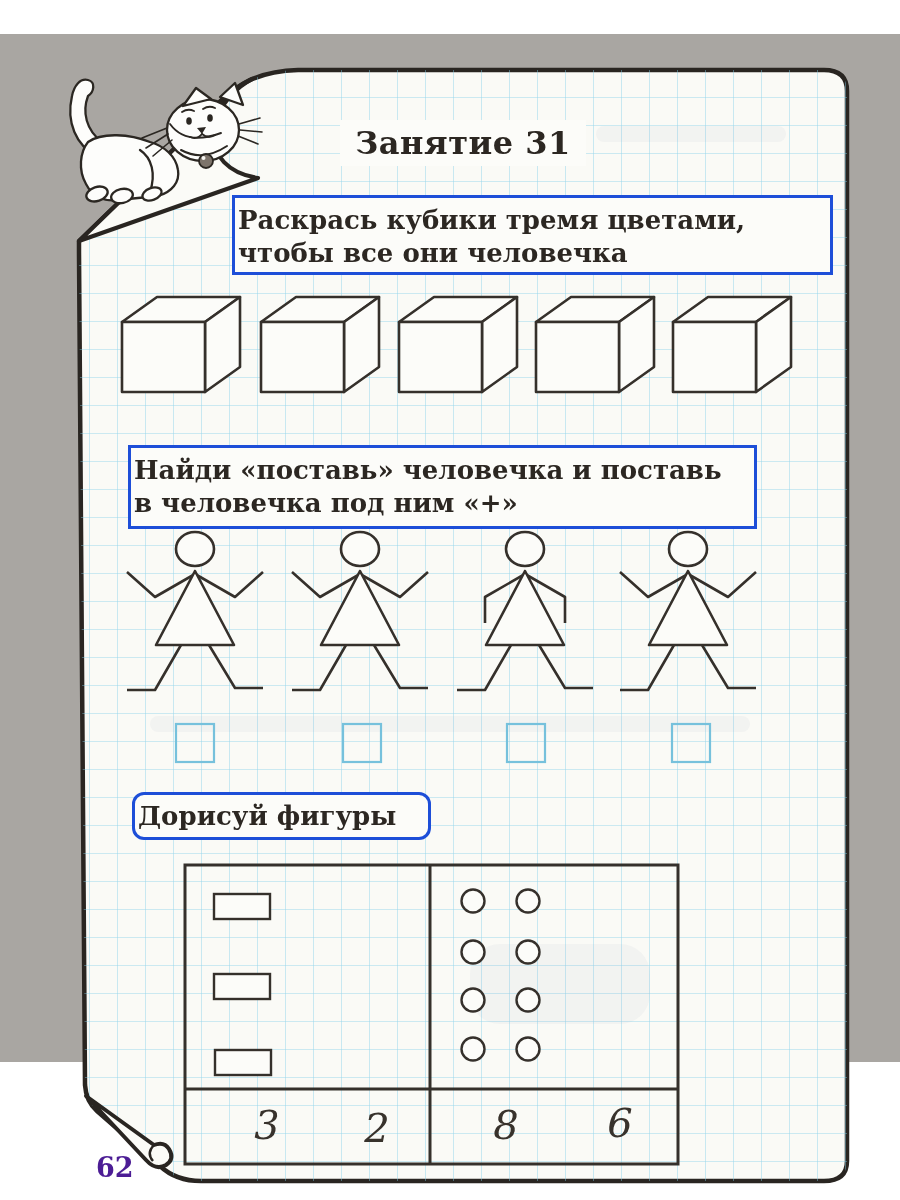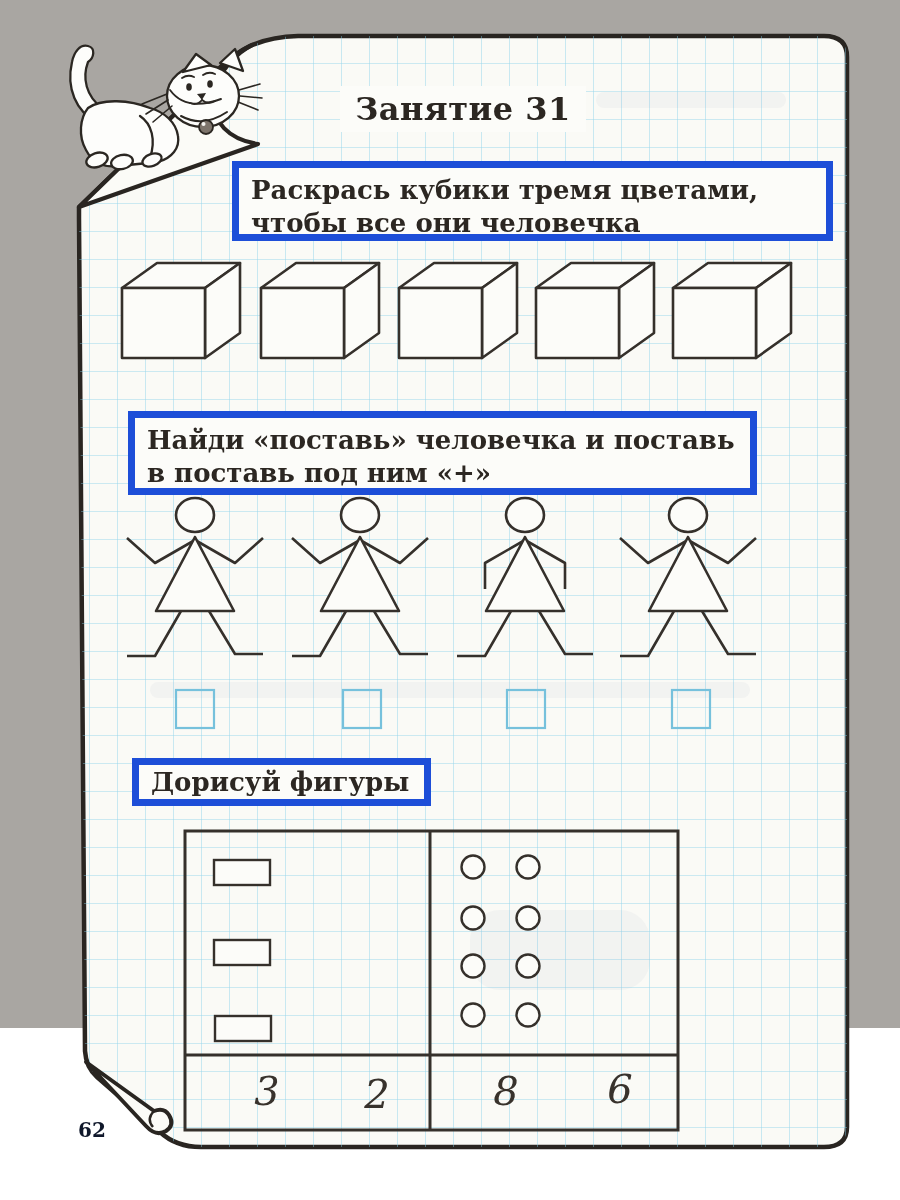--- a/index.html
+++ b/index.html
@@ -1,43 +1,44 @@
 <!DOCTYPE html>
 <html><head>
 <meta charset="utf-8">
 <style>
   html,body{margin:0;padding:0;}
   body{width:900px;height:1200px;overflow:hidden;}
   .stage{
     position:relative;width:900px;height:1028px;
     background:#a9a6a2;
     font-family:"DejaVu Serif","Liberation Serif",serif;
+    margin-top:34px;
   }
   .stage svg.page-art{position:absolute;left:0;top:0;}
   .overlay{position:absolute;z-index:2;color:#2c2722;}
   .title-box{
     left:340px;top:86px;width:246px;height:46px;
     background:#fcfcf9;
     display:flex;align-items:center;justify-content:center;
     font-size:32px;font-weight:bold;letter-spacing:.5px;
   }
   .instr-box{
-    background:#fcfcf9;border:7px solid #1d4ed8;
+    background:#fcfcf9;border:3px solid #1d4ed8;
     font-size:26px;font-weight:bold;line-height:33px;
-    padding:6px 12px;box-sizing:border-box;
+    padding:6px 3px;box-sizing:border-box;
   }
   .instr-1{left:232px;top:161px;width:601px;height:80px;}
   .instr-2{left:128px;top:411px;width:629px;height:84px;}
-  .instr-3{left:132px;top:758px;width:299px;height:48px;display:flex;align-items:center;}
+  .instr-3{left:132px;top:758px;width:299px;height:48px;display:flex;align-items:center;border-radius:12px;}
   .hand-num{
     position:absolute;z-index:2;transform:translateX(-50%);
     font-style:italic;font-size:40px;color:#38322c;
   }
   .page-num{
-    left:78px;top:1118px;font-size:20px;font-weight:bold;color:#0f172a;
+    left:96px;top:1118px;font-size:27px;font-weight:bold;color:#4c1d95;
   }
 </style>
 </head>
 <body>
 
 <div class="stage">
 
   <svg class="page-art" width="900" height="1200" viewBox="0 0 900 1200">
     <defs>
       <pattern id="grid" width="28" height="28" x="6" y="8" patternUnits="userSpaceOnUse">
@@ -185,21 +186,21 @@
 
   <div class="overlay title-box">Занятие 31</div>
 
   <div class="overlay instr-box instr-1">
     <div>Раскрась кубики тремя цветами,</div>
     <div>чтобы все они человечка</div>
   </div>
 
   <div class="overlay instr-box instr-2">
     <div>Найди «поставь» человечка и поставь</div>
-    <div>в поставь под ним «+»</div>
+    <div>в человечка под ним «+»</div>
   </div>
 
   <div class="overlay instr-box instr-3">
     <div>Дорисуй фигуры</div>
   </div>
 
   <div class="hand-num" style="left:267px;top:1068px;">3</div>
   <div class="hand-num" style="left:377px;top:1071px;">2</div>
   <div class="hand-num" style="left:506px;top:1068px;">8</div>
   <div class="hand-num" style="left:620px;top:1066px;">6</div>

